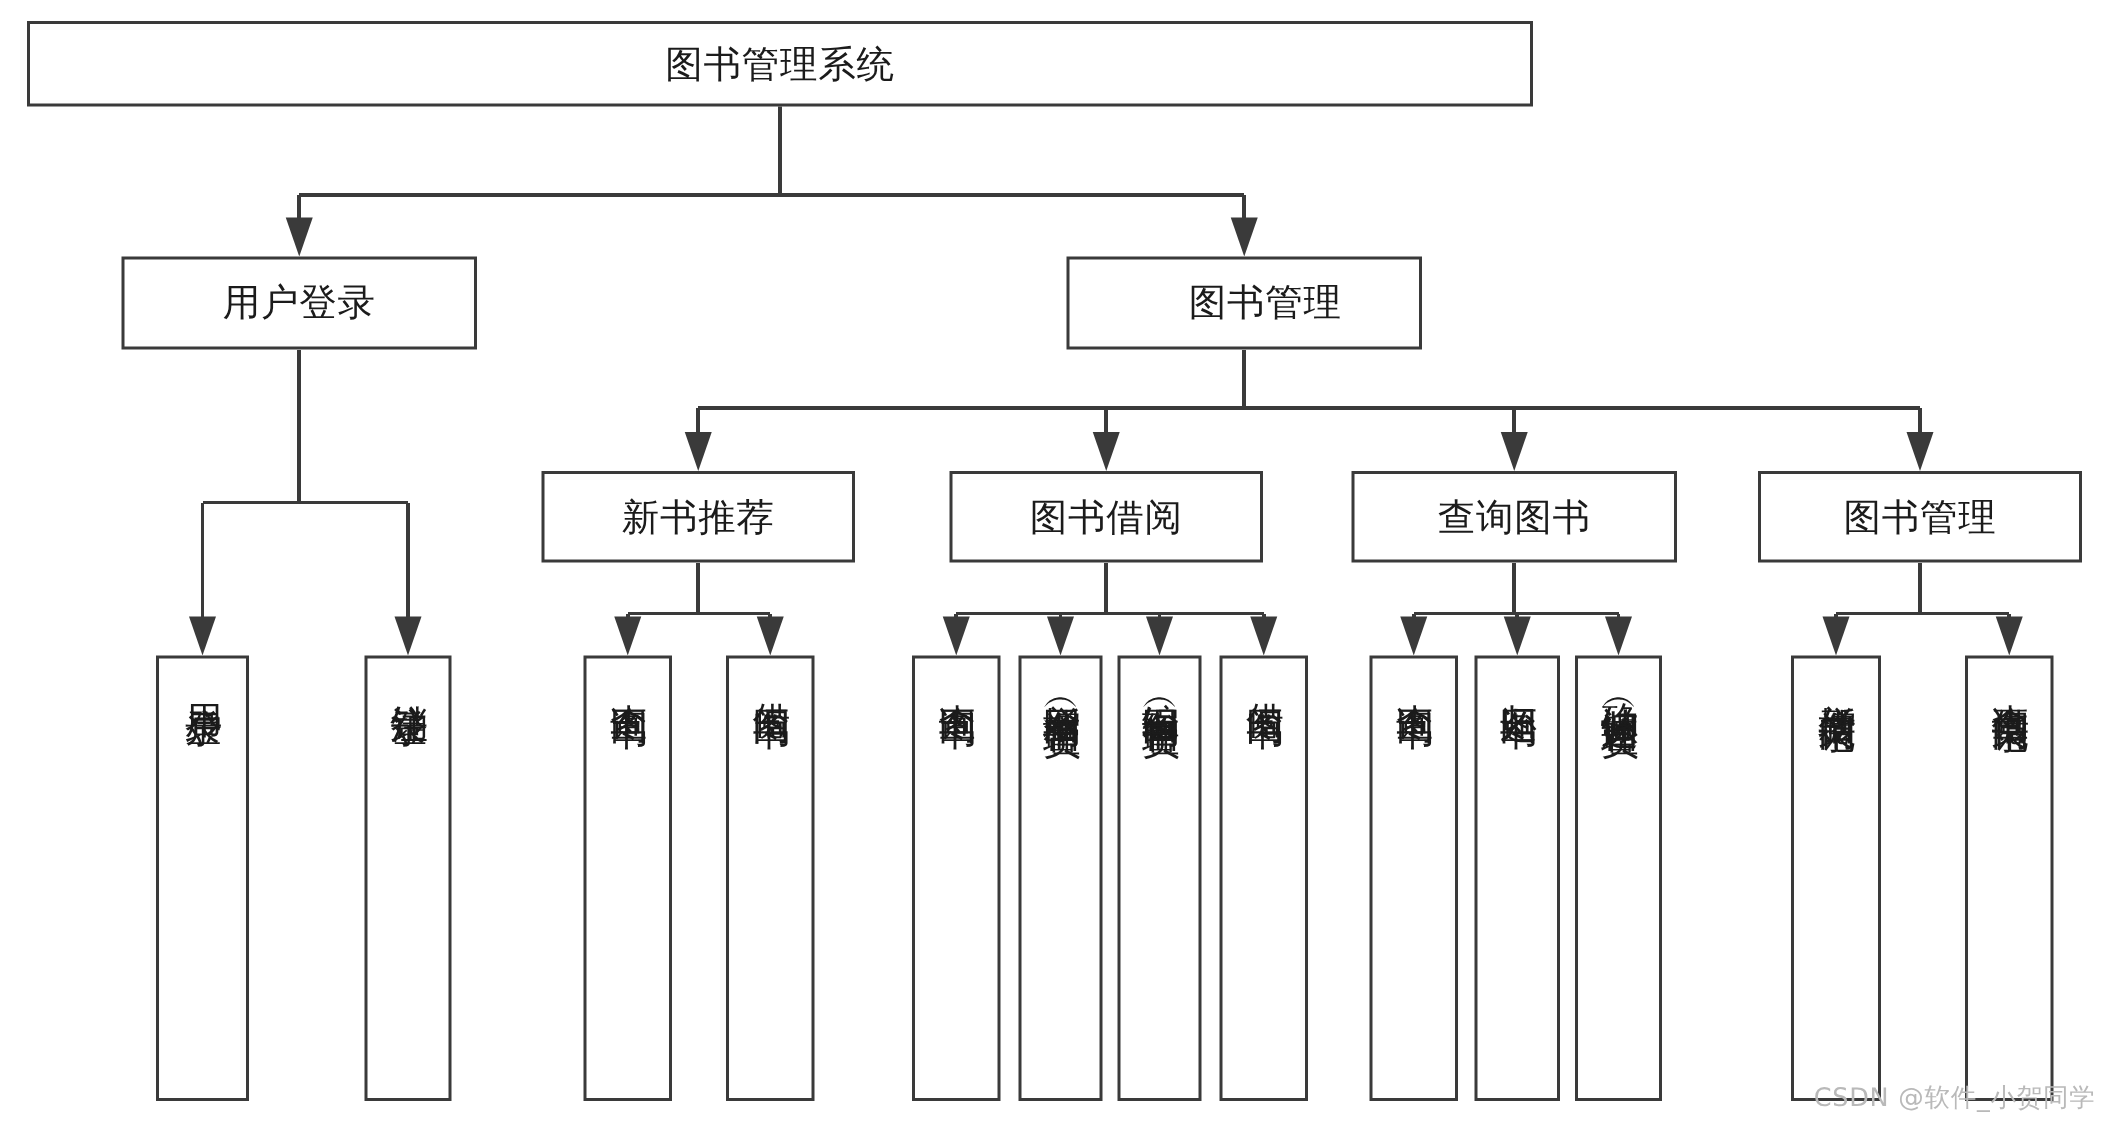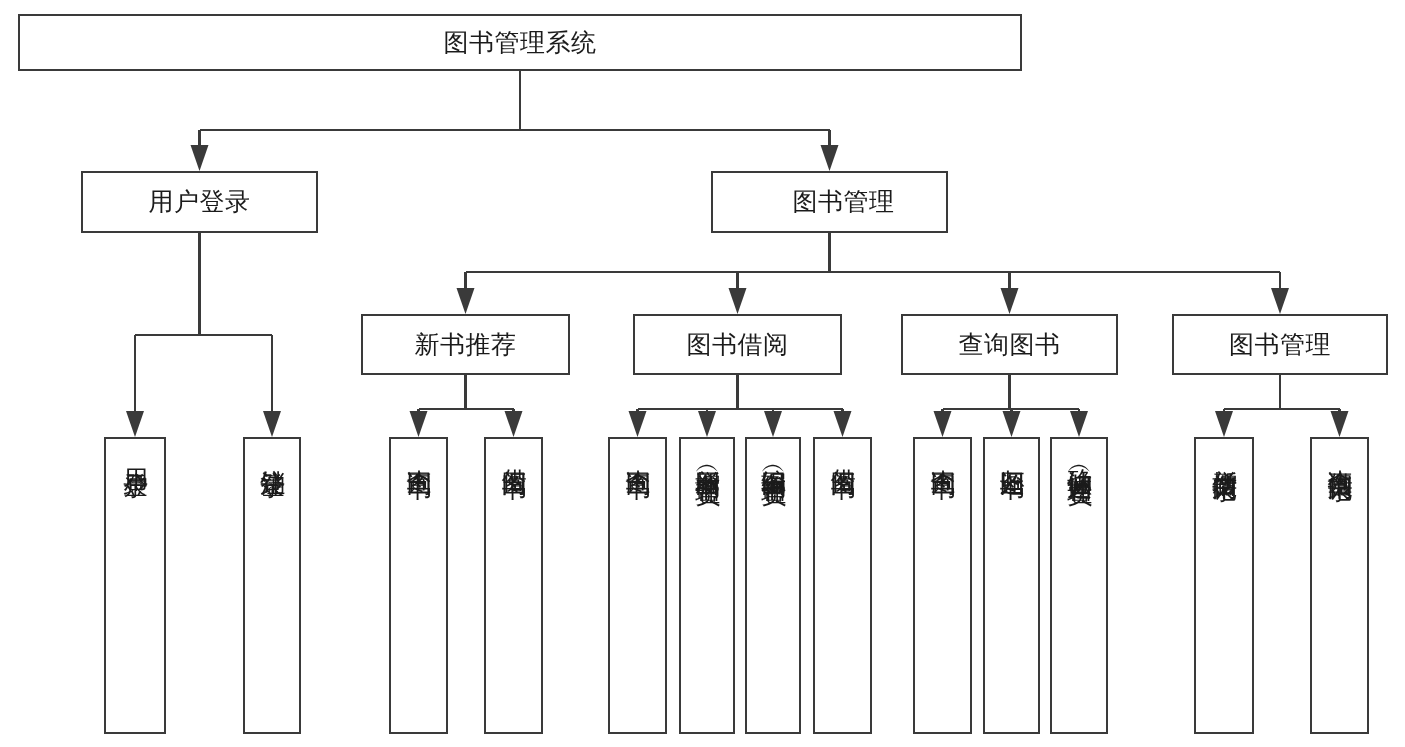--- a/index.html
+++ b/index.html
@@ -179,13 +179,14 @@
       <div class="node vertical" style="left: 1050px; top: 437px; width: 58px; height: 297px;">
         <span class="lbl">确认归还（管理员）</span>
       </div>
       <div class="node vertical" style="left: 1194px; top: 437px; width: 60px; height: 297px;">
         <span class="lbl">新增借阅记录</span>
       </div>
       <div class="node vertical" style="left: 1310px; top: 437px; width: 59px; height: 297px;">
         <span class="lbl">查询借阅记录</span>
       </div>
     </div>
+  <div id="watermark">CSDN @软件_小贺同学</div>
 </div>
 
 </body></html>

